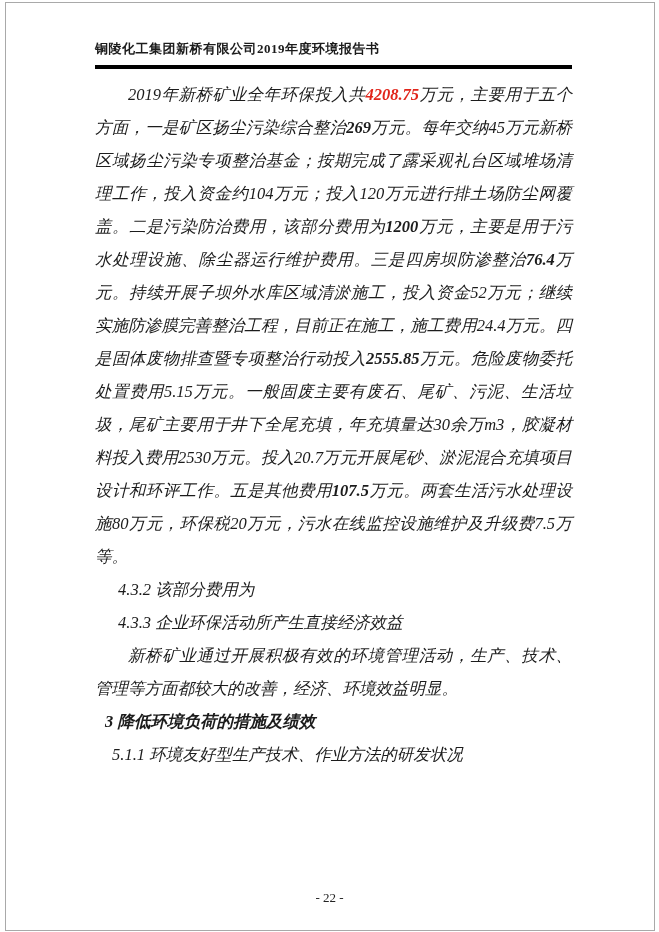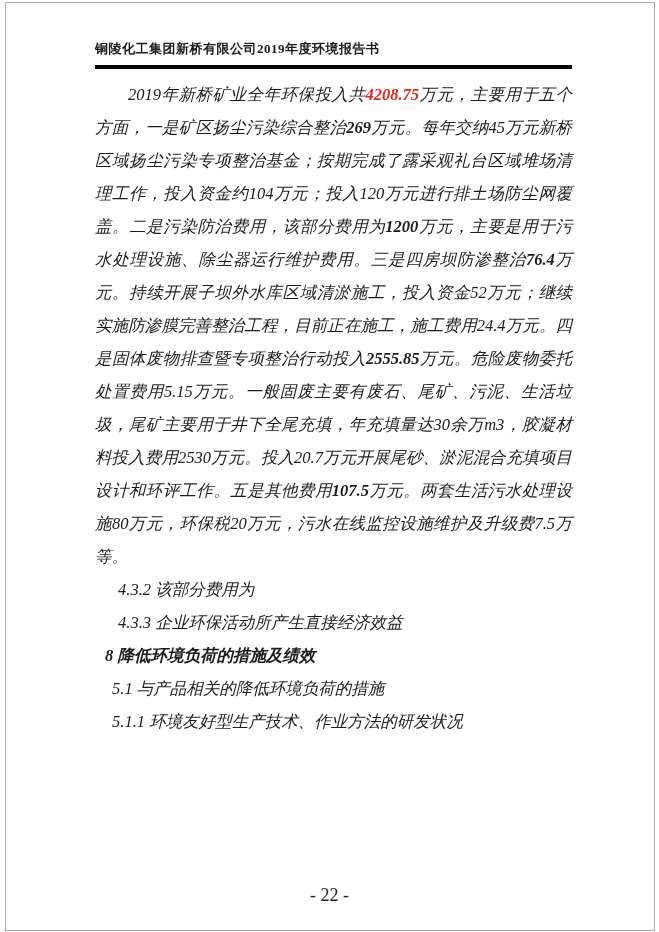--- a/index.html
+++ b/index.html
@@ -44,35 +44,35 @@
   .heading-sub { text-indent:23px; }
   .heading-main{ text-indent:10px; font-weight:bold; font-size:17.5px; }
   .heading-sec { text-indent:17px; }
   .heading-sub2{ text-indent:17px; }
   .bold     { font-weight:bold; }
   .red-bold { font-weight:bold; color:var(--accent-red,#e1251b); }
   .sub      { vertical-align:sub; font-size:0.7em; }
   .doc-footer {
     position:absolute; left:0; right:0; bottom:26px;
     text-align:center;
-    font-size:18px;
+    font-size:13px;
     color:#222;
   }
 </style>
 </head>
 <body>
 
 <div class="page-frame"></div>
 
 <div class="content">
   <div class="doc-header">铜陵化工集团新桥有限公司2019年度环境报告书</div>
   <div class="header-rule"></div>
   <div class="doc-body">
       <p class="par body"><span>2019年新桥矿业全年环保投入共</span><span class="red-bold">4208.75</span><span>万元，主要用于五个方面，一是矿区扬尘污染综合整治</span><span class="bold">269</span><span>万元。每年交纳45万元新桥区域扬尘污染专项整治基金；按期完成了露采观礼台区域堆场清理工作，投入资金约104万元；投入120万元进行排土场防尘网覆盖。二是污染防治费用，该部分费用为</span><span class="bold">1200</span><span>万元，主要是用于污水处理设施、除尘器运行维护费用。三是四房坝防渗整治</span><span class="bold">76.4</span><span>万元。持续开展子坝外水库区域清淤施工，投入资金52万元；继续实施防渗膜完善整治工程，目前正在施工，施工费用24.4万元。四是固体废物排查暨专项整治行动投入</span><span class="bold">2555.85</span><span>万元。危险废物委托处置费用5.15万元。一般固废主要有废石、尾矿、污泥、生活垃圾，尾矿主要用于井下全尾充填，年充填量达30余万m3，胶凝材料投入费用2530万元。投入20.7万元开展尾砂、淤泥混合充填项目设计和环评工作。五是其他费用</span><span class="bold">107.5</span><span>万元。两套生活污水处理设施80万元，环保税20万元，污水在线监控设施维护及升级费7.5万等。</span></p>
       <p class="par heading-sub"><span>4.3.2 该部分费用为</span></p>
       <p class="par heading-sub"><span>4.3.3 企业环保活动所产生直接经济效益</span></p>
-      <p class="par heading-main"><span>8  降低环境负荷的措施及绩效</span></p>
-      <p class="par heading-sec"><span>5.1  与产品相关的降低环境负荷的措施</span></p>
+      <p class="par body"><span>新桥矿业通过开展积极有效的环境管理活动，生产、技术、管理等方面都较大的改善，经济、环境效益明显。</span></p>
+      <p class="par heading-main"><span>3  降低环境负荷的措施及绩效</span></p>
       <p class="par heading-sub2"><span>5.1.1 环境友好型生产技术、作业方法的研发状况</span></p>
     </div>
 </div>
 
 <div class="doc-footer">- 22 -</div>
 
 </body></html>

